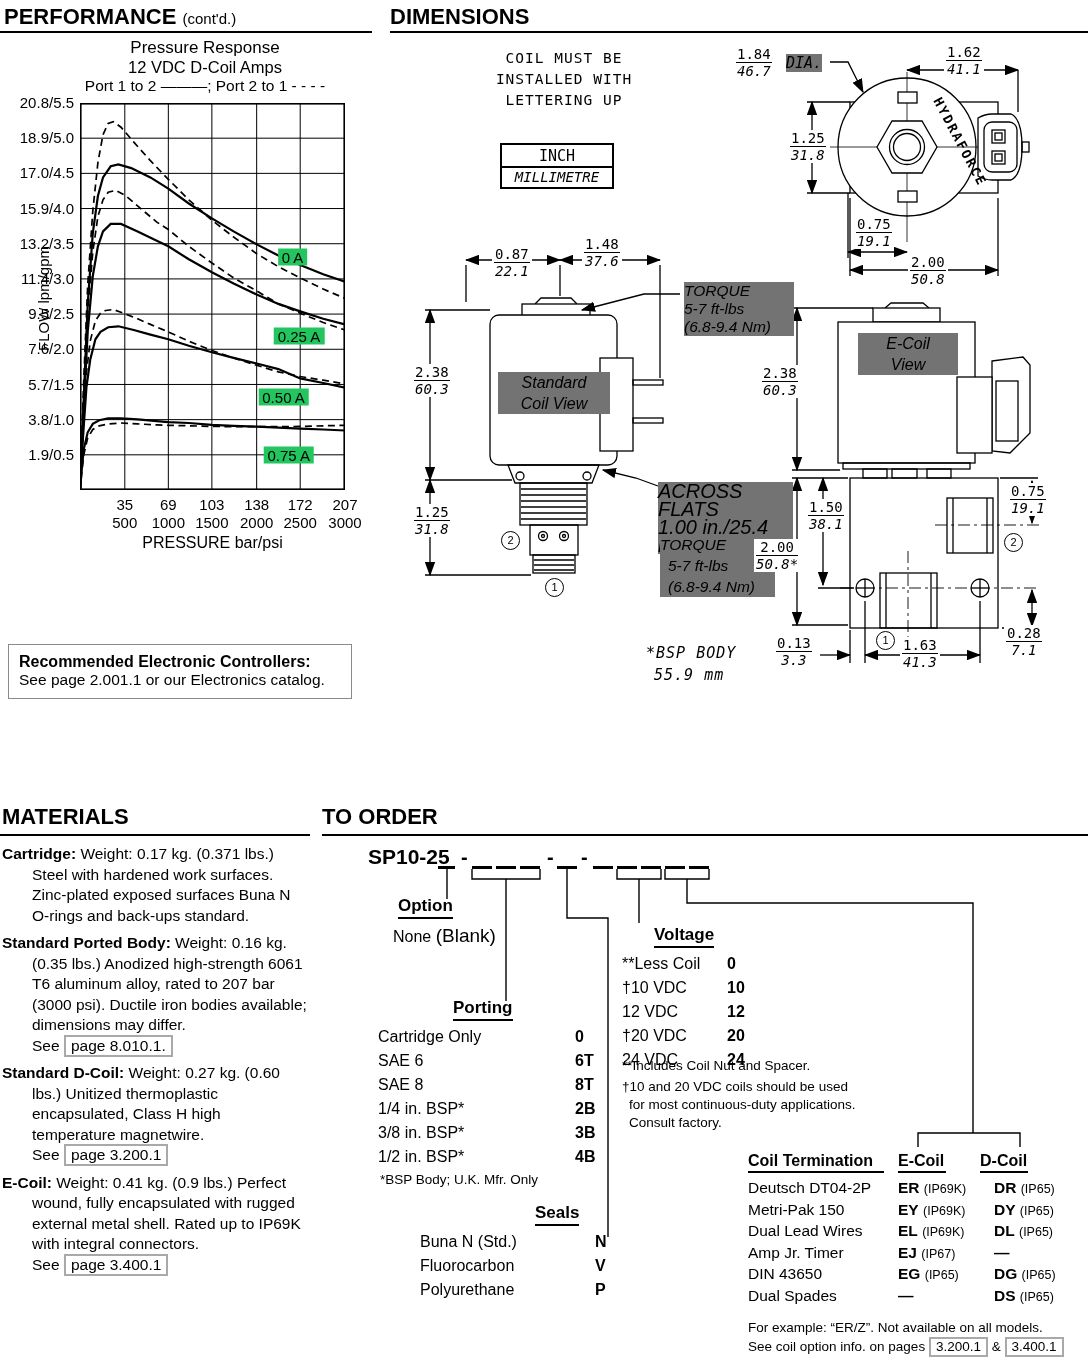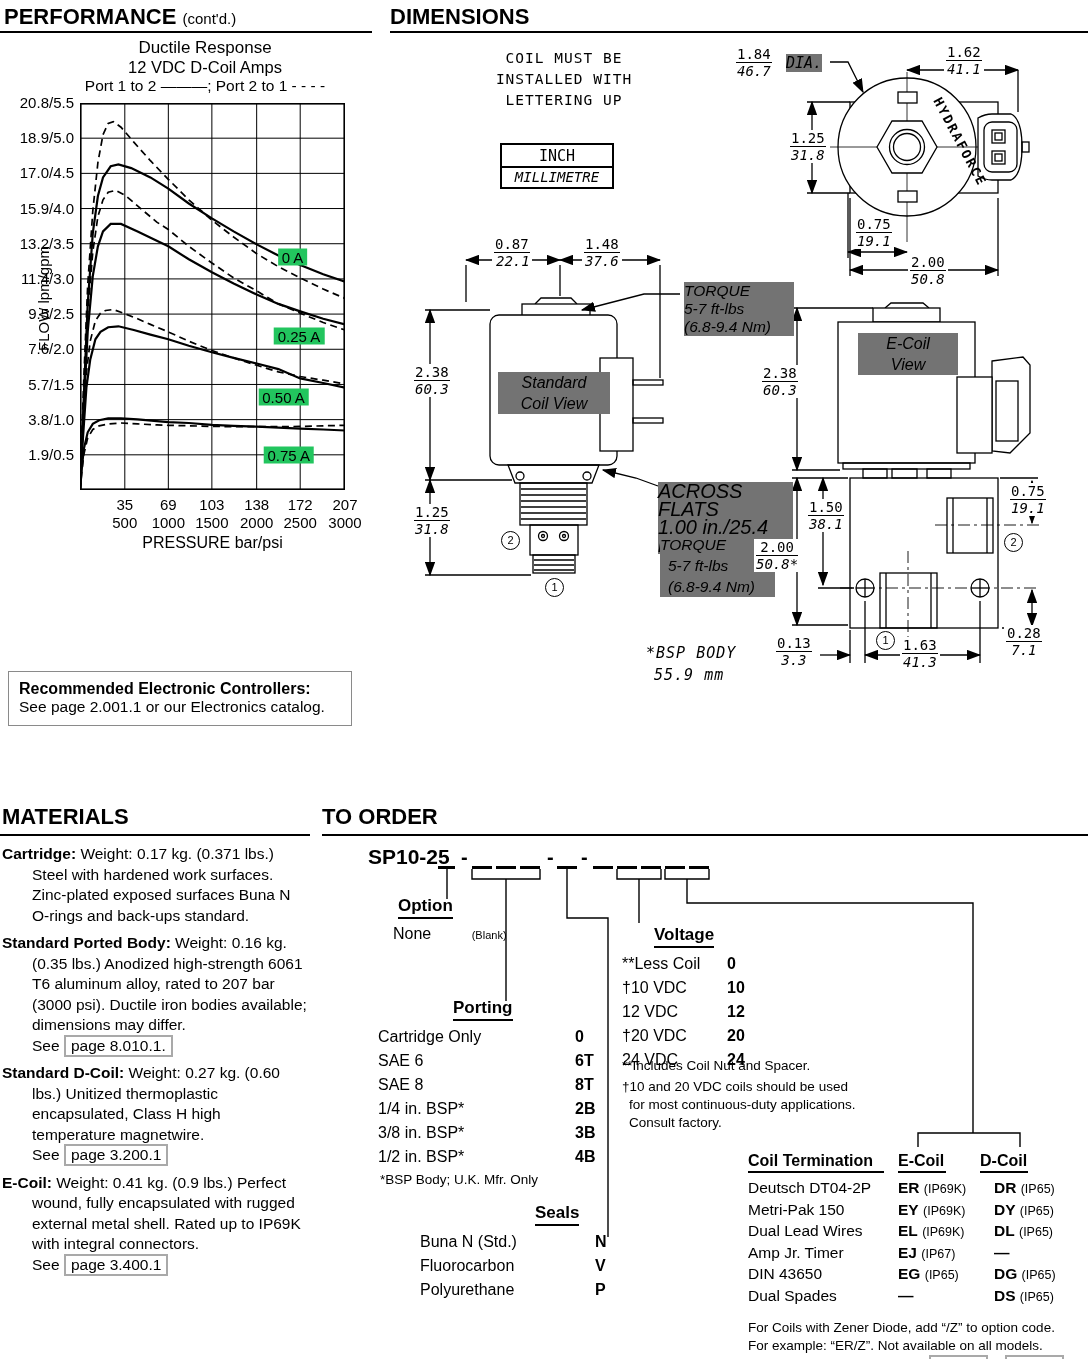--- a/index.html
+++ b/index.html
@@ -55,21 +55,21 @@
     <span class="small">(cont'd.)</span>
   </div>
   <div class="rule" style="left:0;top:31px;width:372px;"></div>
 
   <div class="abs sec-h" style="left:390px;top:4px;">
     <span>DIMENSIONS</span>
   </div>
   <div class="rule" style="left:390px;top:31px;width:698px;"></div>
 
   <div class="abs" style="left:55px;top:38px;width:300px;text-align:center;">
-    <div style="font-size:17px;">Ductile Response</div>
+    <div style="font-size:17px;">Pressure Response</div>
     <div style="font-size:16.5px;">12 VDC D-Coil Amps</div>
     <div style="font-size:15.5px;white-space:nowrap;">Port 1 to 2 ———; Port 2 to 1 - - - -</div>
   </div>
 
   <div id="y-ticks">
       <div>20.8/5.5</div>
       <div>18.9/5.0</div>
       <div>17.0/4.5</div>
       <div>15.9/4.0</div>
       <div>13.2/3.5</div>
@@ -138,21 +138,21 @@
   <div id="curve-labels">
       <div class="cl" style="left: 212.512px; top: 154.428px;">0 A</div>
       <div class="cl" style="left: 219px; top: 232.572px;">0.25 A</div>
       <div class="cl" style="left: 203.551px; top: 293.971px;">0.50 A</div>
       <div class="cl" style="left: 208.671px; top: 351.649px;">0.75 A</div>
     </div>
 
   <div class="abs" style="left:-57px;top:290px;width:200px;text-align:center;transform:rotate(-90deg);font-size:15px;">FLOW lpm/gpm</div>
   <div class="abs" style="left:80px;top:534px;width:265px;text-align:center;font-size:16px;">PRESSURE bar/psi</div>
 
-  <div class="abs" style="left:8px;top:671px;width:326px;border:1.5px solid #8a8a8a;padding:8px 6px 9px 10px;">
+  <div class="abs" style="left:8px;top:644px;width:326px;border:1.5px solid #8a8a8a;padding:8px 6px 9px 10px;">
     <div style="font-weight:bold;font-size:16px;">Recommended Electronic Controllers:</div>
     <div style="font-size:15.5px;">See page 2.001.1 or our Electronics catalog.</div>
   </div>
 
   <div class="abs cad" style="left:482px;top:48px;width:164px;text-align:center;font-size:14.5px;line-height:21px;letter-spacing:1px;">
     <div>COIL MUST BE</div>
     <div>INSTALLED WITH</div>
     <div>LETTERING UP</div>
   </div>
 
@@ -268,21 +268,21 @@
         <line x1="30" y1="250" x2="30" y2="345" marker-start="url(#aB)" marker-end="url(#aB)"></line>
         <line x1="25" y1="345" x2="131" y2="345"></line>
         <polyline points="280,64 244,64 182,80" marker-end="url(#aB)"></polyline>
         <polyline points="258,256 236,248 203,240" marker-end="url(#aB)"></polyline>
       </g>
     </svg>
     <div class="anno" style="left:98px;top:142px;width:112px;text-align:center;font-size:16px;line-height:21px;">
       <div>Standard</div>
       <div>Coil View</div>
     </div>
-    <div class="dim" style="left:92px;top:6px;text-align:right;">
+    <div class="dim" style="left:92px;top:16px;">
       <span class="din">0.87</span>
       <span class="dmm">22.1</span>
     </div>
     <div class="dim" style="left:182px;top:6px;">
       <span class="din">1.48</span>
       <span class="dmm">37.6</span>
     </div>
     <div class="anno" style="left:284px;top:52px;width:110px;font-size:15.5px;">
       <div>TORQUE</div>
       <div>5-7 ft-lbs</div>
@@ -453,21 +453,21 @@
       <path d="M345,14 V24 H389 V14"></path>
         <path d="M367,24 V48 H653 V278"></path>
       <path d="M598,292 V278 H700 V292"></path>
     </g>
   </svg>
 
   <div class="abs" style="left:398px;top:896px;">
     <span class="uh">Option</span>
     <div style="font-size:16px;margin-top:6px;margin-left:-5px;">
       <span>None</span>
-      <span style="font-size:11px;margin-left:36px;">(Blank)</span>
+      <span style="font-size:19px;">(Blank)</span>
     </div>
   </div>
 
   <div class="abs" style="left:378px;top:998px;width:245px;">
     <div style="margin-left:75px;"><span class="uh">Porting</span></div>
     <div style="margin-top:4px;">
       <div class="trow">
           <span class="tl" style="width:185px;">Cartridge Only</span>
           <span class="tc">0</span>
         </div>
@@ -577,21 +577,20 @@
         <span class="tn">DIN 43650</span>
         <span class="te"><b>EG</b> <span class="ip">(IP65)</span></span>
         <span class="td"><b>DG</b> <span class="ip">(IP65)</span></span>
       </div>
     <div class="term-row">
         <span class="tn">Dual Spades</span>
         <span class="te"><b>—</b> <span class="ip"></span></span>
         <span class="td"><b>DS</b> <span class="ip">(IP65)</span></span>
       </div>
     <div class="note-s" style="margin-top:12px;">
-      <div>For Coils with Zener Diode, add “/Z” to option code.</div>
       <div>For example: “ER/Z”. Not available on all models.</div>
       <div style="margin-top:1px;">
         <span>See coil option info. on pages</span>
         <span class="boxed">3.200.1</span>
         <span>&amp;</span>
         <span class="boxed">3.400.1</span>
       </div>
     </div>
   </div>
 

